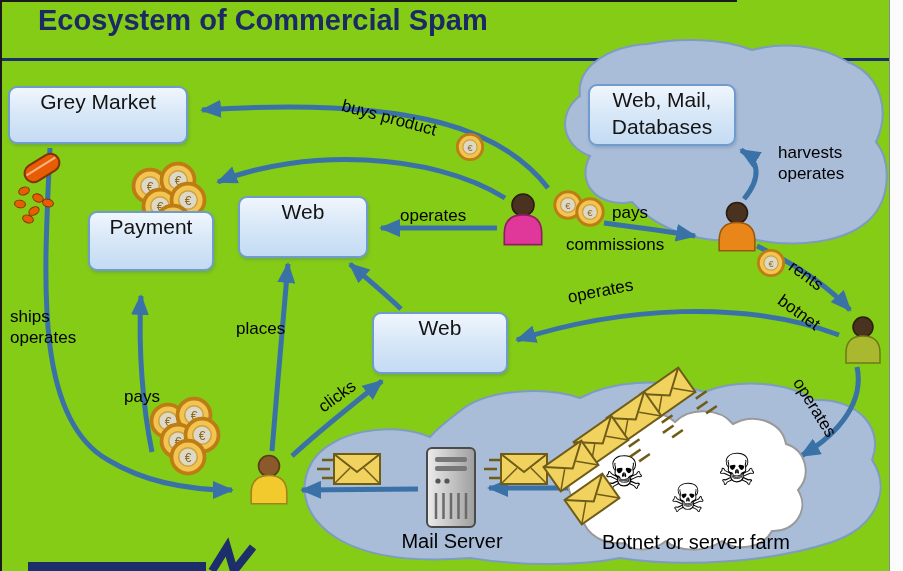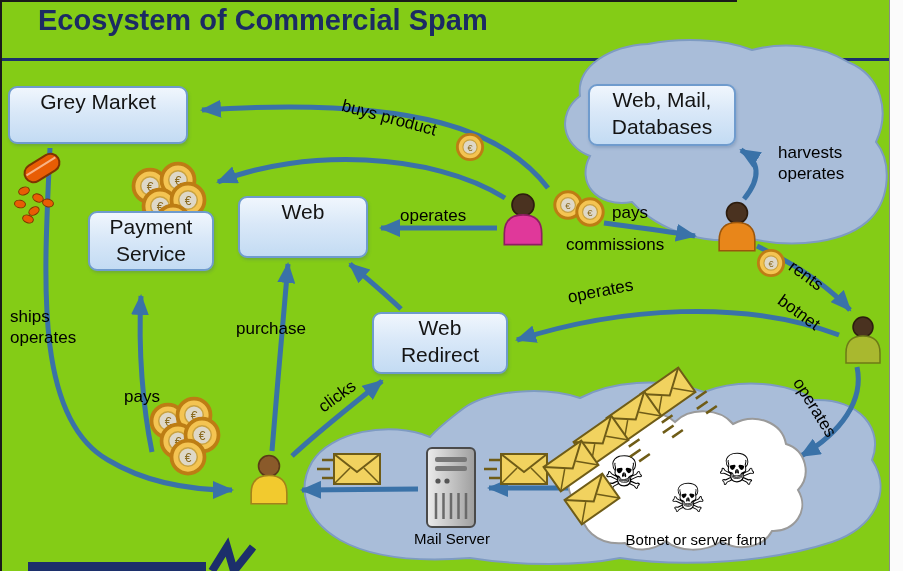--- a/index.html
+++ b/index.html
@@ -11,21 +11,21 @@
   svg.canvas{position:absolute;left:0;top:0;z-index:1}
   .box{position:absolute;z-index:3;box-sizing:border-box;
        background:linear-gradient(180deg,#f0f6fd 0%,#d9e8f8 45%,#c3dbf3 100%);
        border:2px solid #6f9bcd;border-radius:9px;
        display:flex;flex-direction:column;justify-content:flex-start;
        text-align:center;font-size:21px;color:#141414;line-height:27px;
        box-shadow:1px 2px 3px rgba(60,90,130,.25)}
   .lbl{position:absolute;font-size:17px;color:#000;white-space:nowrap;z-index:3;
        transform-origin:left top;line-height:21px}
   .lbl.c{text-align:left;white-space:normal}
-  .caption{position:absolute;font-size:15px;color:#000;text-align:center;z-index:3}
+  .caption{position:absolute;font-size:20px;color:#000;text-align:center;z-index:3}
   .edge{position:absolute;background:#1a1a1a;z-index:4}
   #right-strip{position:absolute;left:889px;top:0;width:14px;height:571px;
                background:#fbfbfb;border-left:1px solid #8a8a8a;z-index:5;box-sizing:border-box}
   #footer-bar{position:absolute;left:28px;top:562px;width:178px;height:9px;background:#1c2f6b;z-index:4}
   .skull{font-family:"DejaVu Sans",sans-serif;fill:#000;text-anchor:middle}
 </style>
 </head>
 <body>
 
 <div id="stage">
@@ -167,28 +167,26 @@
     <g>
       <path d="M 212 571 L 227 547 L 234 571 L 253 547" stroke="#1c2f6b" stroke-width="8" fill="none"></path>
     </g>
   </svg>
 
   <div class="box" style="left:8px;top:86px;width:180px;height:58px">
     <div>Grey Market</div>
   </div>
   <div class="box" style="left:88px;top:211px;width:126px;height:60px">
     <div>Payment</div>
-    <div>Service</div>
   </div>
   <div class="box" style="left:238px;top:196px;width:130px;height:62px">
     <div>Web</div>
   </div>
   <div class="box" style="left:372px;top:312px;width:136px;height:62px">
     <div>Web</div>
-    <div>Redirect</div>
   </div>
   <div class="box" style="left:588px;top:84px;width:148px;height:62px">
     <div>Web, Mail,</div>
     <div>Databases</div>
   </div>
 
   <div class="lbl" style="left:345px;top:95px;transform:rotate(15deg)">buys product</div>
   <div class="lbl" style="left:400px;top:205px">operates</div>
   <div class="lbl" style="left:612px;top:202px">pays</div>
   <div class="lbl" style="left:566px;top:234px">commissions</div>
@@ -198,21 +196,21 @@
   </div>
   <div class="lbl" style="left:797px;top:256px;transform:rotate(36deg)">rents</div>
   <div class="lbl" style="left:786px;top:290px;transform:rotate(36deg)">botnet</div>
   <div class="lbl" style="left:566px;top:287px;transform:rotate(-11deg)">operates</div>
   <div class="lbl" style="left:806px;top:374px;transform:rotate(58deg)">operates</div>
   <div class="lbl c" style="left:10px;top:306px;width:92px">
     <div>ships</div>
     <div>operates</div>
   </div>
   <div class="lbl c" style="left:236px;top:318px;width:102px">
-    <div>purchase</div>
+    <div>places</div>
   </div>
   <div class="lbl" style="left:124px;top:386px">pays</div>
   <div class="lbl" style="left:314px;top:400px;transform:rotate(-36deg)">clicks</div>
 
   <div class="caption" style="left:386px;top:530px;width:132px">Mail Server</div>
   <div class="caption" style="left:582px;top:531px;width:228px">Botnet or server farm</div>
 
   <div class="edge" style="left:0;top:0;width:737px;height:2px"></div>
   <div class="edge" style="left:0;top:0;width:2px;height:571px"></div>
   <div id="right-strip"></div>

